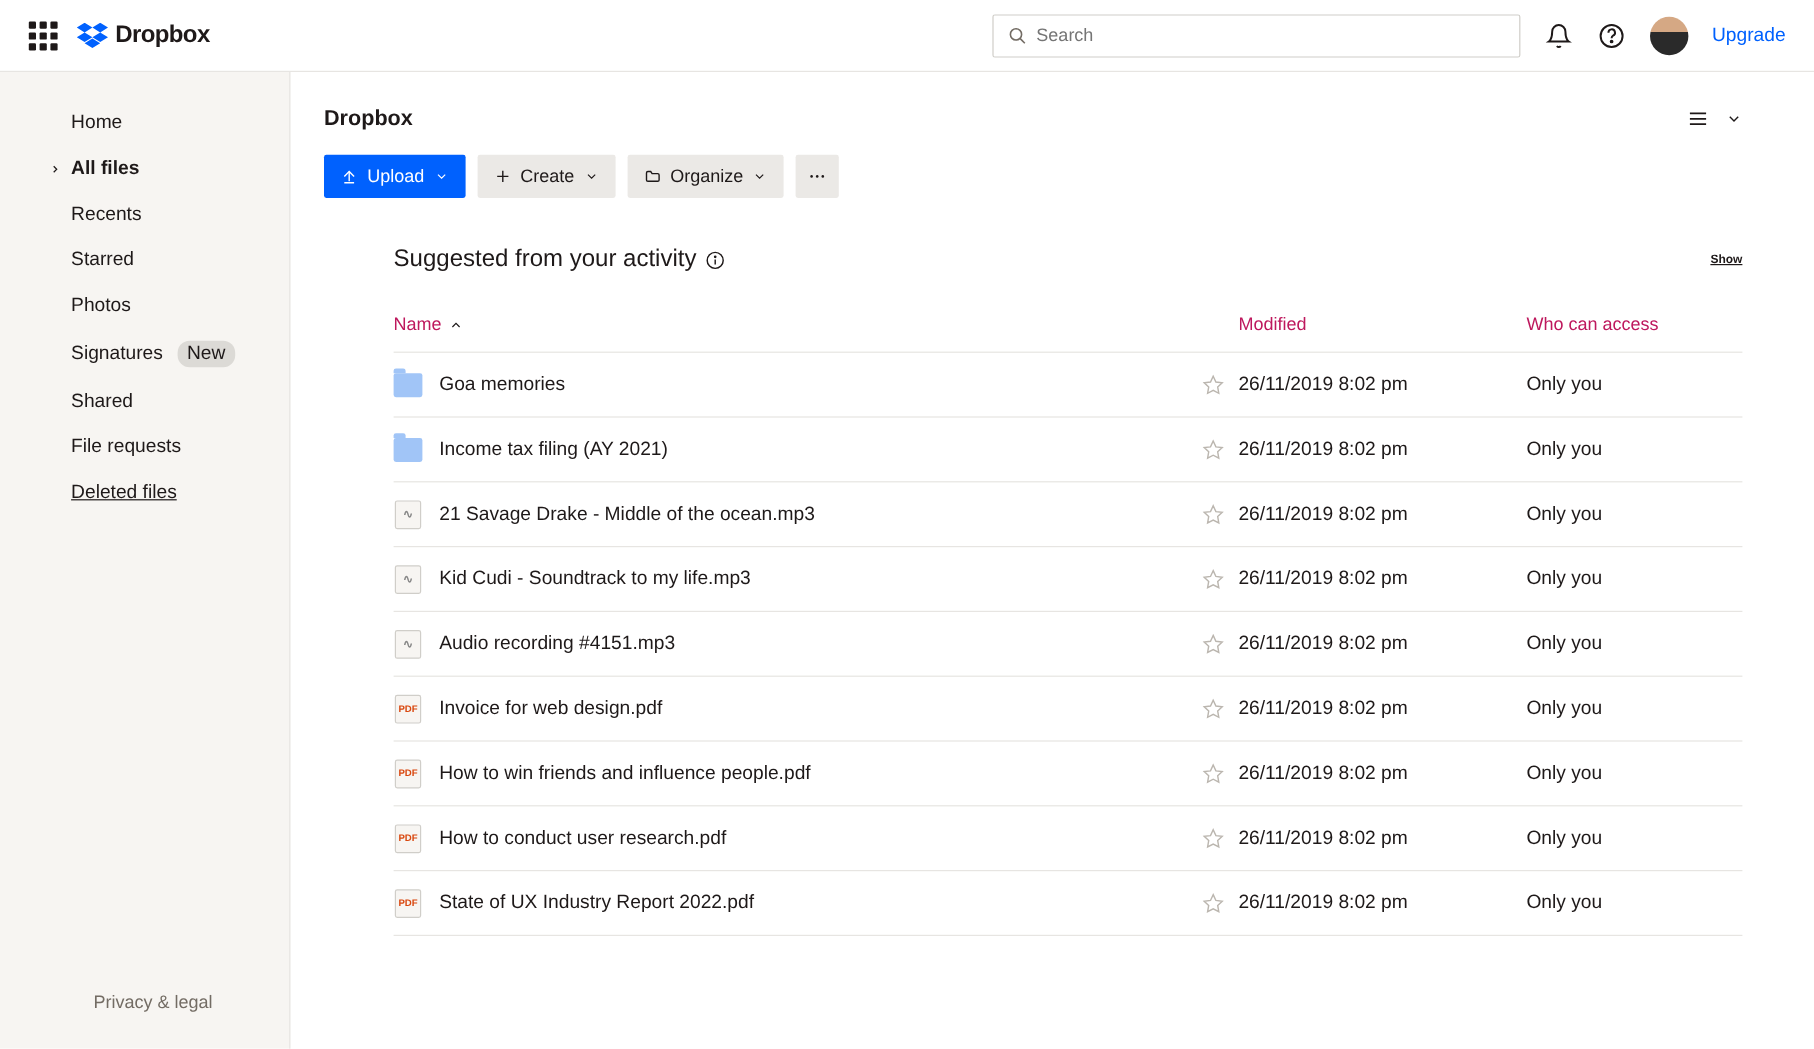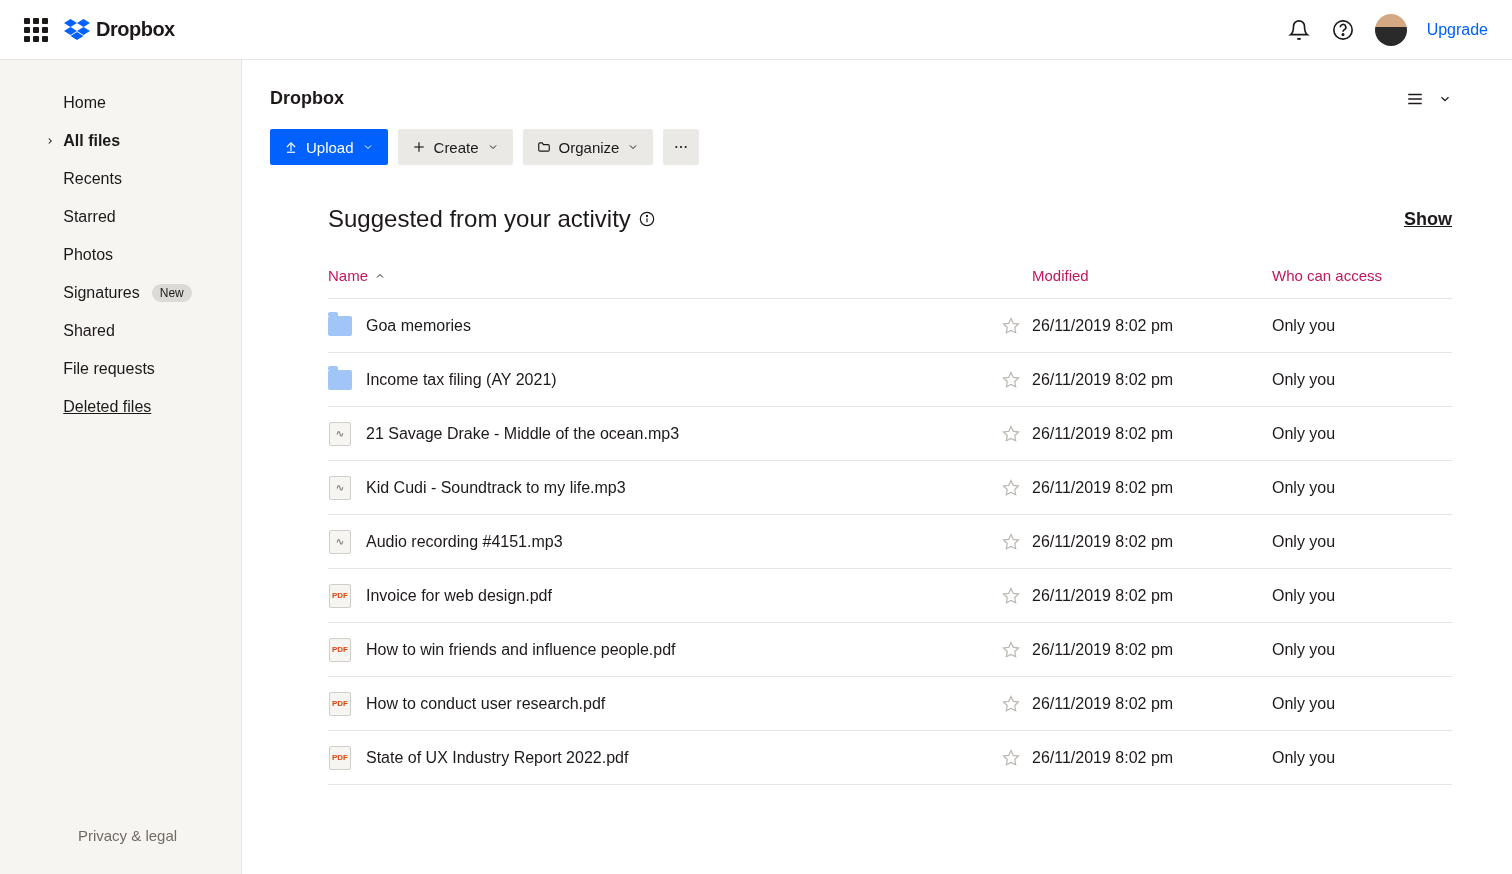--- a/index.html
+++ b/index.html
@@ -16,36 +16,36 @@
   .icon-btn { width: 24px; height: 24px; display: flex; align-items: center; justify-content: center; cursor: pointer; color: #1e1919; }
   .avatar { width: 32px; height: 32px; border-radius: 50%; background: linear-gradient(#d5a884 40%, #2a2a2a 40%); cursor: pointer; }
   .upgrade { color: #0061fe; font-size: 16px; cursor: pointer; }
   .body { display: flex; height: calc(100vh - 60px); }
   .sidebar { width: 242px; background: #f7f5f2; border-right: 1px solid #e7e5e2; padding: 24px 0 0 0; display: flex; flex-direction: column; align-items: center; }
   .nav { flex: 1; }
   .nav-item { display: flex; align-items: center; gap: 8px; padding: 10px 24px 10px 38px; font-size: 16px; cursor: pointer; color: #1e1919; position: relative; }
   .nav-item.active { font-weight: 600; }
   .nav-item .chev { position: absolute; left: 20px; font-size: 12px; }
   .nav-item.underline { text-decoration: underline; }
-  .badge { background: #dcdad6; font-size: 12px; padding: 2px 8px; border-radius: 10px; margin-left: 4px; }
+  .badge { background: #dcdad6; font-size: 16px; padding: 2px 8px; border-radius: 10px; margin-left: 4px; }
   .sidebar-footer { padding: 20px 24px 30px 38px; font-size: 15px; color: #736c64; cursor: pointer; }
   .main { flex: 1; padding: 28px 60px 0 28px; overflow-y: auto; }
   .main-header { display: flex; align-items: center; justify-content: space-between; }
   .breadcrumb { font-size: 18px; font-weight: 600; }
   .view-controls { display: flex; gap: 14px; align-items: center; color: #1e1919; }
   .toolbar { display: flex; gap: 10px; margin-top: 20px; }
   .btn { display: inline-flex; align-items: center; gap: 8px; height: 36px; padding: 0 14px; font-size: 15px; cursor: pointer; border-radius: 2px; }
   .btn-primary { background: #0061fe; color: #fff; }
   .btn-secondary { background: #ebe9e6; color: #1e1919; }
   .btn-icon-only { width: 36px; justify-content: center; padding: 0; }
   .section { margin-top: 40px; padding-left: 58px; }
   .section-head { display: flex; align-items: center; justify-content: space-between; }
   .section-title-wrap { display: flex; align-items: center; gap: 8px; }
-  .section-title { font-size: 24px; font-weight: 500; }
-  .show-link { text-decoration: underline; font-weight: 600; cursor: pointer; font-size: 18px; }
+  .section-title { font-size: 20px; font-weight: 500; }
+  .show-link { text-decoration: underline; font-weight: 600; cursor: pointer; font-size: 10px; }
   .table { margin-top: 20px; }
   .thead { display: flex; padding: 14px 0; border-bottom: 1px solid #e7e5e2; font-size: 15px; font-weight: 500; color: #be185d; }
   .col-name { flex: 1; display: flex; align-items: center; gap: 6px; cursor: pointer; }
   .col-mod { width: 200px; }
   .col-access { width: 180px; margin-left: 40px; }
   .row { display: flex; align-items: center; height: 54px; border-bottom: 1px solid #e7e5e2; font-size: 16px; }
   .row .col-name { display: flex; align-items: center; gap: 14px; }
   .row .star { width: 30px; color: #bbb6af; cursor: pointer; }
   .file-icon { width: 24px; height: 24px; flex-shrink: 0; display: flex; align-items: center; justify-content: center; }
   .folder-icon { width: 24px; height: 20px; background: #a1c5f7; border-radius: 2px; position: relative; }
@@ -75,20 +75,29 @@
     <div class="logo">
       <span>
         <svg width="26" height="22" viewBox="0 0 26 22">
             <path fill="#0061fe" d="M6.5 0L0 4l6.5 4L13 4 6.5 0zm13 0L13 4l6.5 4L26 4 19.5 0zM0 12l6.5 4L13 12 6.5 8 0 12zm19.5-4L13 12l6.5 4L26 12l-6.5-4zM6.5 17L13 21l6.5-4L13 13l-6.5 4z"></path>
           </svg>
       </span>
       <span class="logo-text">Dropbox</span>
     </div>
   </div>
   <div class="header-right">
+    <div class="search-box">
+      <span>
+        <svg width="16" height="16" viewBox="0 0 24 24" fill="none" stroke="#736c64" stroke-width="2">
+            <circle cx="10" cy="10" r="7"></circle>
+            <line x1="21" y1="21" x2="15" y2="15"></line>
+          </svg>
+      </span>
+      <input type="text" placeholder="Search" style="">
+    </div>
     <span class="icon-btn">
       <svg width="22" height="22" viewBox="0 0 24 24" fill="none" stroke="#1e1919" stroke-width="1.8">
           <path d="M18 8a6 6 0 0 0-12 0c0 7-3 9-3 9h18s-3-2-3-9"></path>
           <path d="M13.7 21a2 2 0 0 1-3.4 0"></path>
         </svg>
     </span>
     <span class="icon-btn">
       <svg width="22" height="22" viewBox="0 0 24 24" fill="none" stroke="#1e1919" stroke-width="1.8">
           <circle cx="12" cy="12" r="10"></circle>
           <path d="M9.1 9a3 3 0 1 1 4.2 2.7c-.9.5-1.3 1-1.3 2.3"></path>

